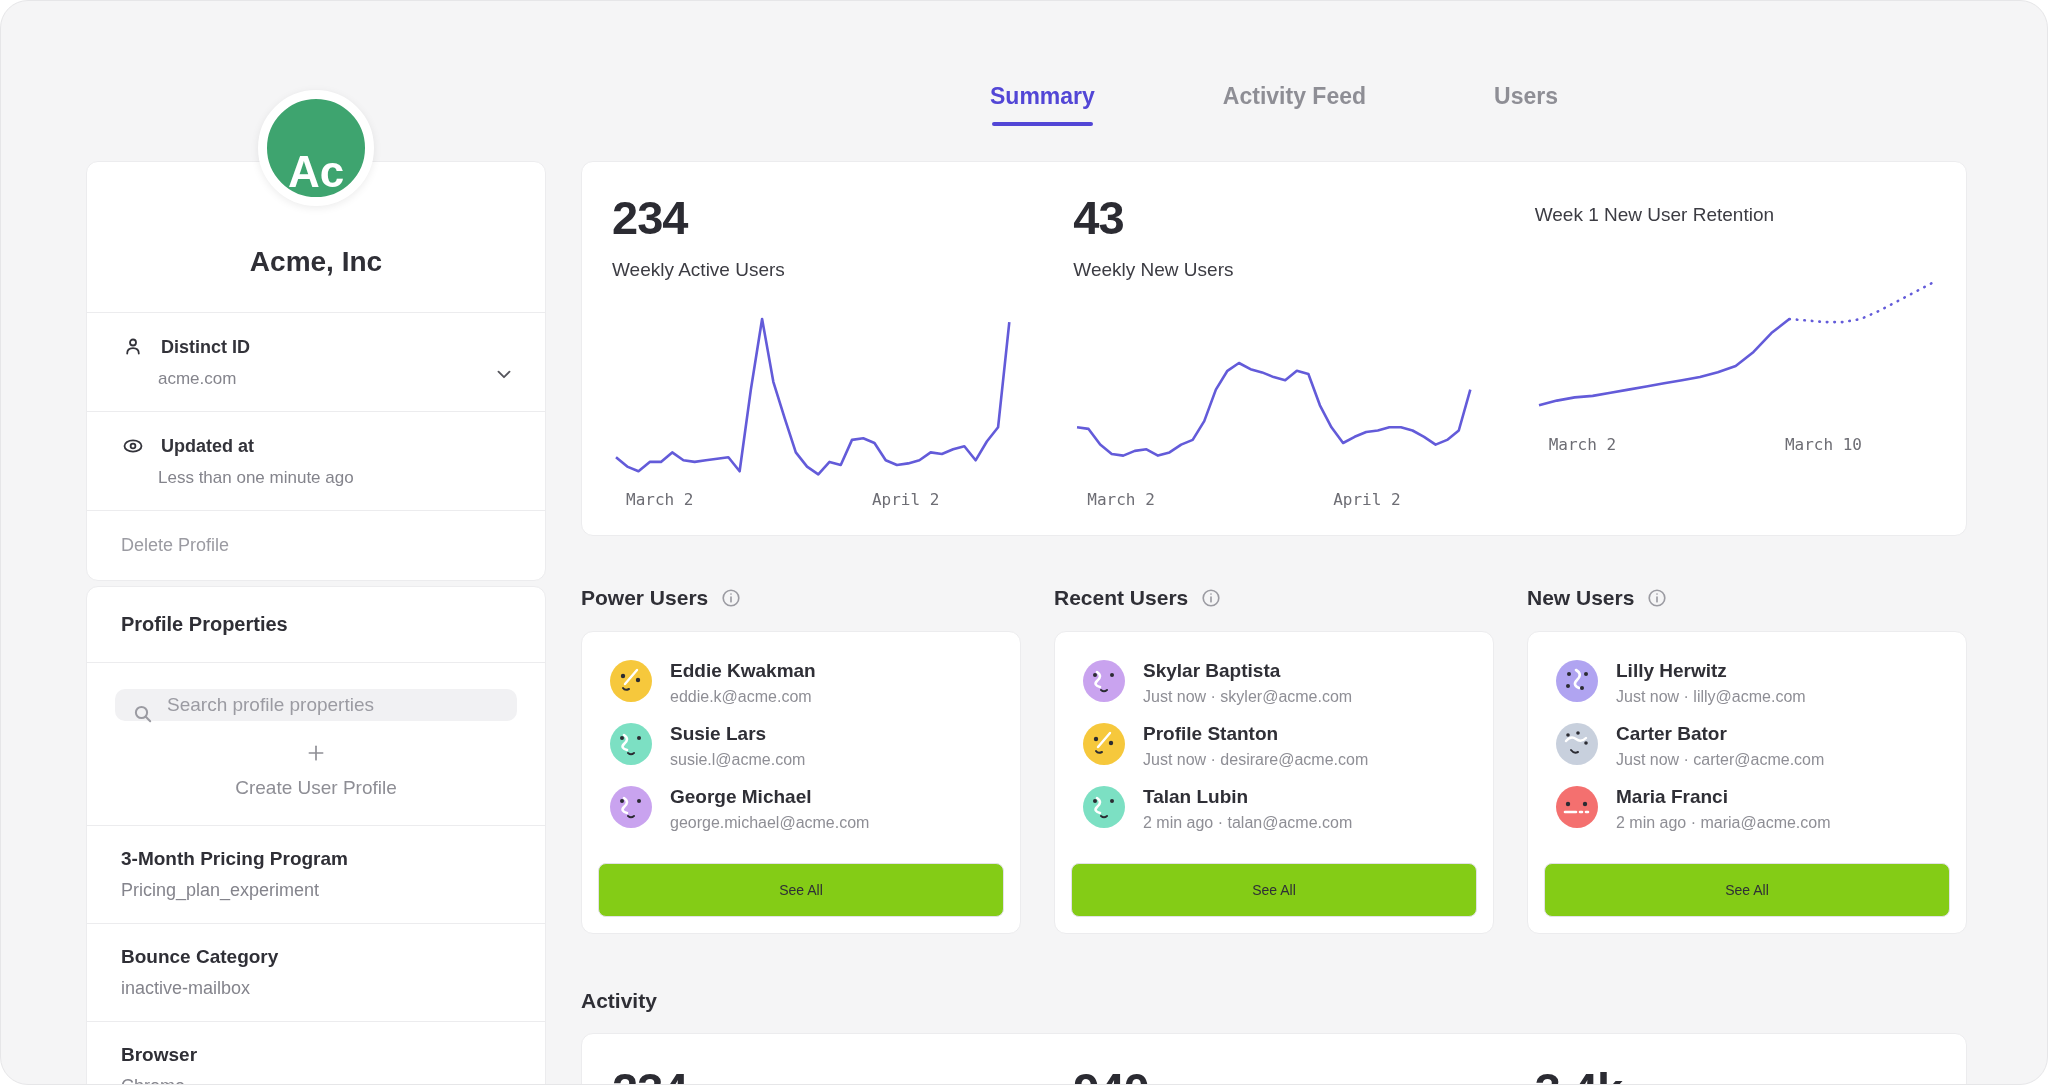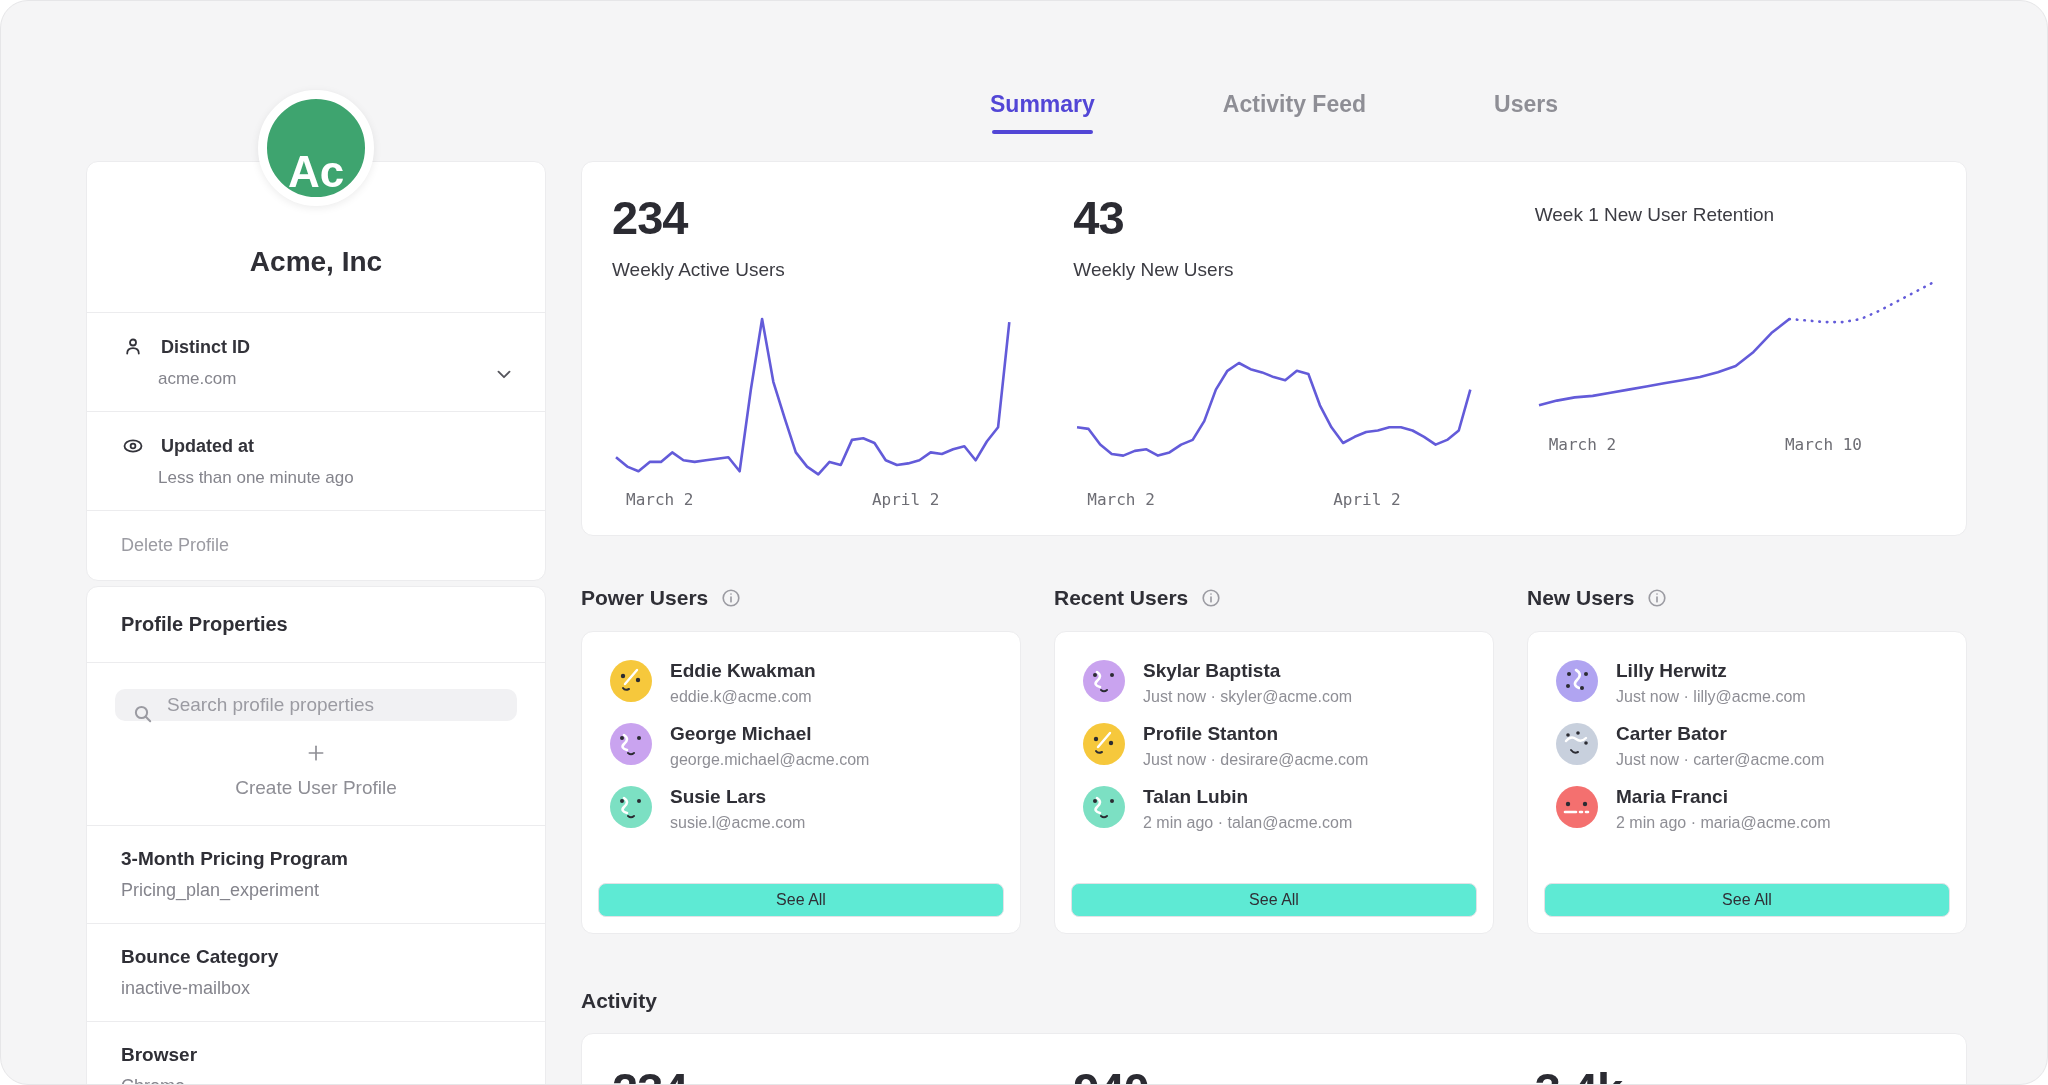--- a/index.html
+++ b/index.html
@@ -38,21 +38,21 @@
   }
   .search-input::placeholder{color:#9b9ba2;}
   .search-icon{position:absolute;left:16px;top:13px;}
   .create-row{display:flex;align-items:center;gap:14px;margin:22px 30px 26px;color:#8e8e95;font-size:19px;cursor:pointer;flex-direction:column;}
   .prop-row{padding:22px 34px;}
   .prop-name{font-size:19px;font-weight:700;color:#2f2f36;}
   .prop-value{margin-top:10px;font-size:18px;color:#84848c;}
 
   
   .main{position:absolute;left:580px;top:0;width:1386px;}
-  .tabs{position:absolute;top:90px;left:0;width:100%;display:flex;justify-content:center;gap:128px;}
+  .tabs{position:absolute;top:82px;left:0;width:100%;display:flex;justify-content:center;gap:128px;}
   .tab{font-size:23px;font-weight:700;color:#8e8e95;padding-bottom:16px;cursor:pointer;position:relative;}
   .tab.active{color:#5246d6;}
   .tab.active::after{content:"";position:absolute;left:2px;right:2px;bottom:0;height:4px;border-radius:2px;background:#5246d6;}
 
   .summary-card{position:absolute;top:160px;left:0;width:1386px;height:375px;display:grid;grid-template-columns:1fr 1fr 1fr;}
   .stat-col{padding:28px 30px 0;}
   .stat-value{font-size:47px;font-weight:700;color:#2b2b32;letter-spacing:-1px;}
   .stat-label{margin-top:14px;font-size:19px;color:#3c3c43;}
   .spark{margin-top:34px;width:100%;height:165px;display:block;}
   .axis-row{display:flex;justify-content:space-between;padding:10px 6px 0 14px;width:100%;}
@@ -61,22 +61,22 @@
 
   .sections{position:absolute;top:580px;left:0;width:1386px;display:grid;grid-template-columns:1fr 1fr 1fr;gap:33px;}
   .section-header{display:flex;align-items:center;gap:12px;height:34px;}
   .section-title{font-size:21px;font-weight:700;color:#2f2f36;}
   .users-card{margin-top:16px;height:303px;position:relative;padding:28px 28px 0;}
   .user-row{display:flex;gap:18px;margin-bottom:17px;align-items:flex-start;}
   .user-avatar{width:42px;height:42px;border-radius:50%;flex:0 0 42px;position:relative;overflow:hidden;}
   .user-name{font-size:19px;font-weight:700;color:#2f2f36;}
   .user-detail{margin-top:6px;font-size:16px;color:#8e8e95;}
   .see-all{
-    position:absolute;left:16px;right:16px;bottom:16px;height:34px;border:1px solid #e2e2e6;border-radius:8px;
-    background:#5eead4;display:flex;align-items:center;justify-content:center;font-size:16px;color:#2f2f36;cursor:pointer;
+    position:absolute;left:16px;right:16px;bottom:16px;height:54px;border:1px solid #e2e2e6;border-radius:8px;
+    background:#84cc16;display:flex;align-items:center;justify-content:center;font-size:14px;color:#2f2f36;cursor:pointer;
   }
 
   .activity-title{position:absolute;top:988px;left:0;font-size:21px;font-weight:700;color:#2f2f36;}
   .activity-card{position:absolute;top:1032px;left:0;width:1386px;height:220px;display:grid;grid-template-columns:1fr 1fr 1fr;}
   .activity-col{padding:28px 30px 0;}
   .activity-value{font-size:47px;font-weight:700;color:#2b2b32;letter-spacing:-1px;}
 
   .icon{display:inline-flex;}
   .info-badge{display:inline-flex;cursor:pointer;}
 </style>
@@ -240,45 +240,45 @@
                   <circle cx="28" cy="20" r="2.2" fill="#2b2b32"></circle>
                   <path d="M27,10 L15,24" stroke="#ffffff" stroke-width="2.4" stroke-linecap="round"></path>
                 </svg>
             </div>
             <div>
               <div class="user-name">Eddie Kwakman</div>
               <div class="user-detail">eddie.k@acme.com</div>
             </div>
           </div>
           <div class="user-row">
-            <div class="user-avatar" style="background: rgb(201, 163, 239);">
+            <div class="user-avatar" style="background: rgb(124, 224, 195);">
               <svg width="42" height="42" viewBox="0 0 42 42">
                   <path d="M14,12 q6,4 0,9 q-4,4 3,6" stroke="#ffffff" stroke-width="2.6" fill="none" stroke-linecap="round"></path>
                   <circle cx="12" cy="15" r="2" fill="#2b2b32"></circle>
                   <circle cx="29" cy="15" r="2" fill="#2b2b32"></circle>
                   <path d="M18,30 q3,2.5 6,0" stroke="#2b2b32" stroke-width="2" fill="none" stroke-linecap="round"></path>
                 </svg>
             </div>
             <div>
-              <div class="user-name">George Michael</div>
-              <div class="user-detail">george.michael@acme.com</div>
-            </div>
-          </div>
-          <div class="user-row">
-            <div class="user-avatar" style="background: rgb(124, 224, 195);">
+              <div class="user-name">Susie Lars</div>
+              <div class="user-detail">susie.l@acme.com</div>
+            </div>
+          </div>
+          <div class="user-row">
+            <div class="user-avatar" style="background: rgb(201, 163, 239);">
               <svg width="42" height="42" viewBox="0 0 42 42">
                   <path d="M14,12 q6,4 0,9 q-4,4 3,6" stroke="#ffffff" stroke-width="2.6" fill="none" stroke-linecap="round"></path>
                   <circle cx="12" cy="15" r="2" fill="#2b2b32"></circle>
                   <circle cx="29" cy="15" r="2" fill="#2b2b32"></circle>
                   <path d="M18,30 q3,2.5 6,0" stroke="#2b2b32" stroke-width="2" fill="none" stroke-linecap="round"></path>
                 </svg>
             </div>
             <div>
-              <div class="user-name">Susie Lars</div>
-              <div class="user-detail">susie.l@acme.com</div>
+              <div class="user-name">George Michael</div>
+              <div class="user-detail">george.michael@acme.com</div>
             </div>
           </div>
           <div class="see-all">See All</div>
         </div>
       </div>
 
       <div>
         <div class="section-header">
           <span class="section-title">Recent Users</span>
           <span class="info-badge icon">

